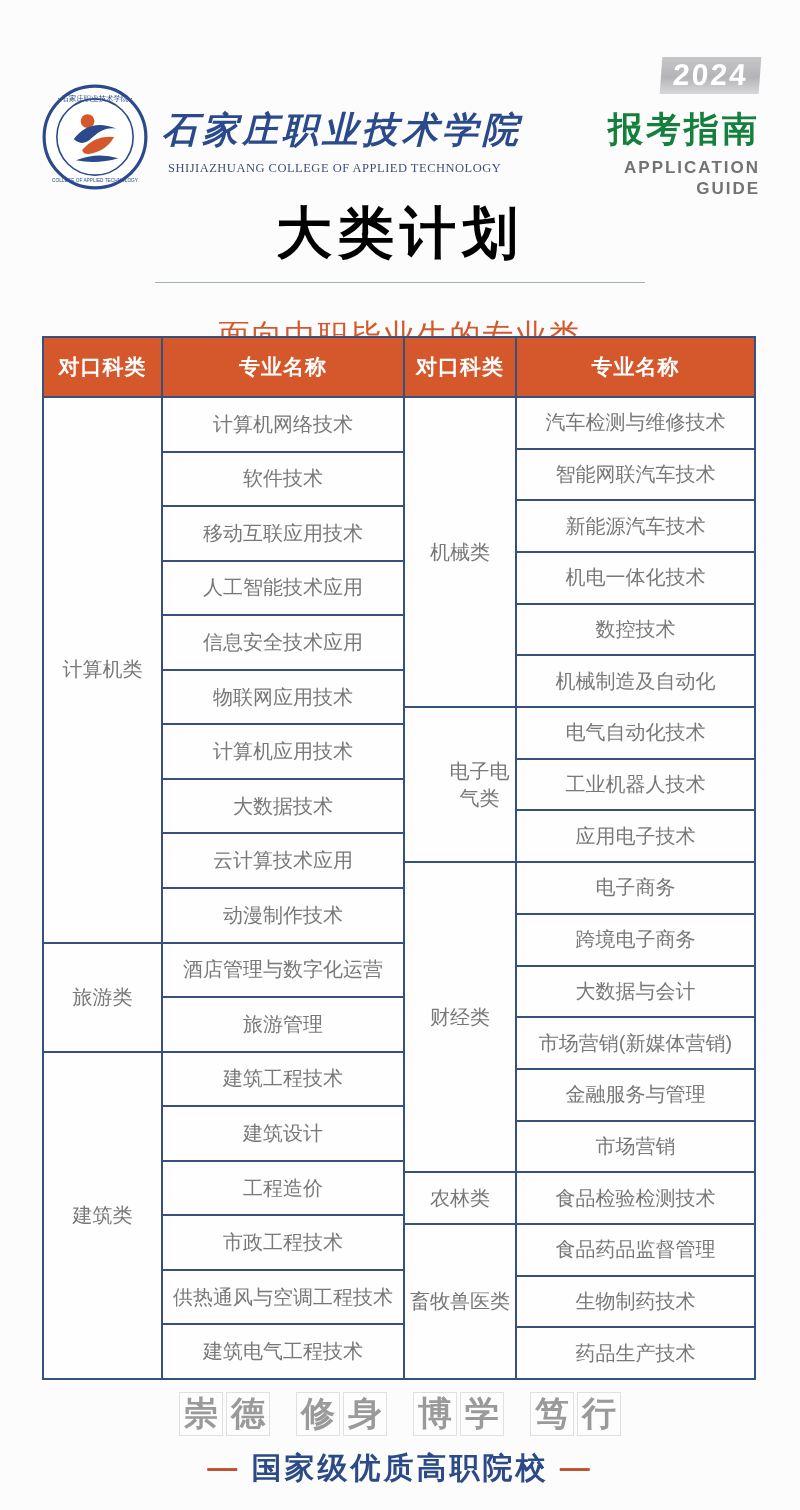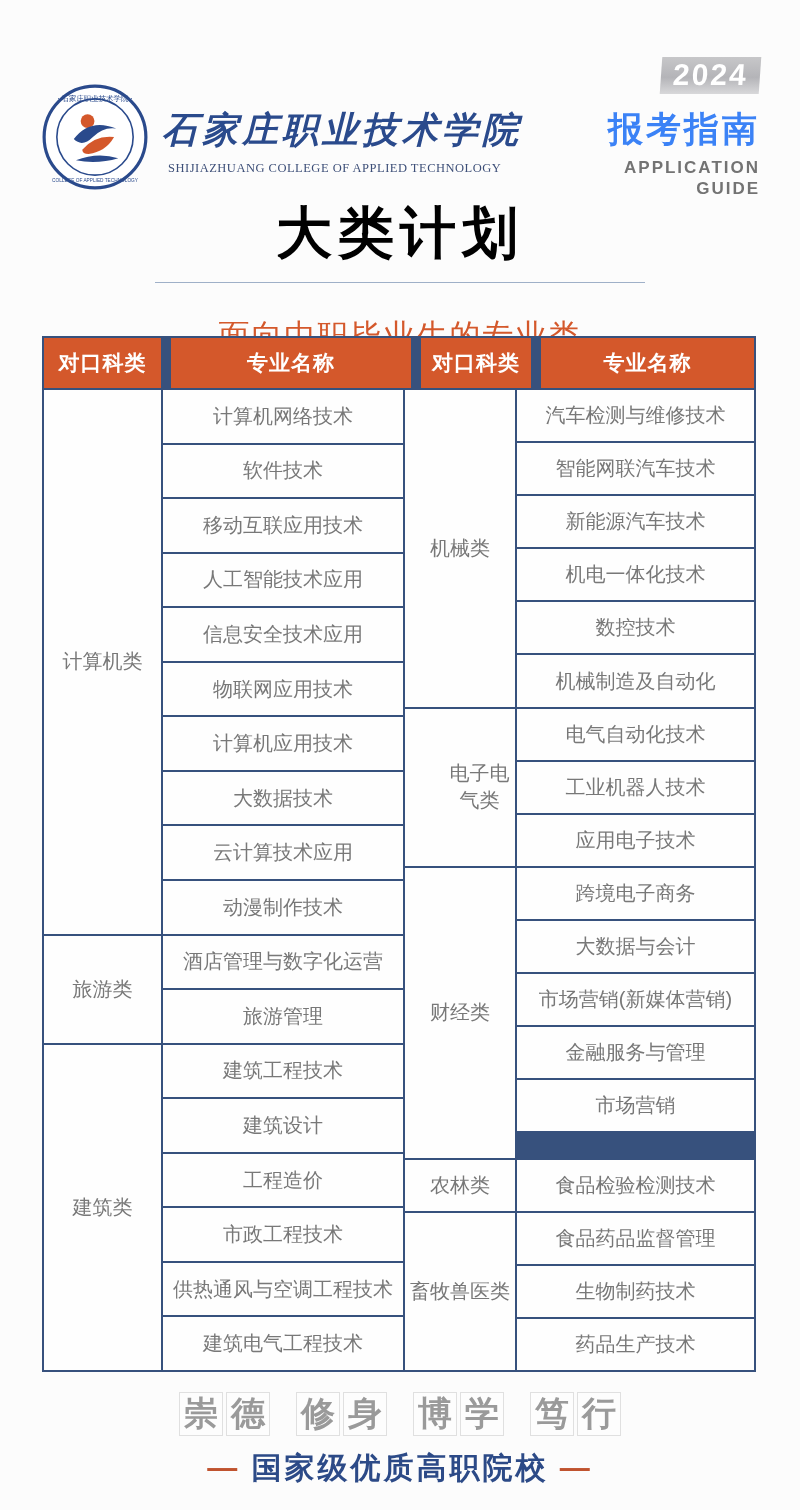--- a/index.html
+++ b/index.html
@@ -38,21 +38,21 @@
   .header-right {
     margin-left:auto; text-align:right; margin-top:-8px;
   }
   .year-badge {
     display:inline-block;
     background:linear-gradient(180deg,#c7c7c9 0%,#b4b4b8 55%,#d8d8da 100%);
     color:#fff; font-weight:bold; font-size:30px; letter-spacing:2px;
     padding:1px 12px 2px 12px; transform:skewX(-4deg);
   }
   .guide-zh {
-    font-size:35px; font-weight:bold; color:#3b82f6;
+    font-size:35px; font-weight:bold; color:#15803d;
     letter-spacing:3px; margin-top:12px; white-space:nowrap;
   }
   .guide-en {
     font-size:17px; font-weight:bold; color:#737373;
     letter-spacing:2px; line-height:1.25; margin-top:4px;
   }
 
   
   .title-block { position:absolute; top:196px; left:0; width:800px; text-align:center; }
   .page-title {
@@ -66,21 +66,21 @@
   }
 
   
   .table-wrap {
     position:absolute; top:336px; left:42px; width:714px;
     border:2px solid #37517d; box-sizing:border-box;
   }
   .thead {
     display:grid;
     grid-template-columns:117px 240px 110px 1fr;
-    gap:10px; background:#37517d; height:50px;
+    gap:2px; background:#37517d; height:58px;
   }
   .hcell {
     background:#d4582b; color:#fff; font-weight:bold; font-size:21px;
     display:flex; align-items:center; justify-content:center; letter-spacing:1px;
   }
   .tbody { display:flex; border-top:2px solid #37517d; }
   .half {
     display:grid; gap:2px; background:#37517d;
     height:980px; box-sizing:border-box;
   }
@@ -183,20 +183,21 @@
         <div class="cell major">智能网联汽车技术</div>
         <div class="cell major">新能源汽车技术</div>
         <div class="cell major">机电一体化技术</div>
         <div class="cell major">数控技术</div>
         <div class="cell major">机械制造及自动化</div>
         <div class="cell cat" style="grid-row: span 3; padding-left: 43px;">电子电气类</div>
         <div class="cell major">电气自动化技术</div>
         <div class="cell major">工业机器人技术</div>
         <div class="cell major">应用电子技术</div>
         <div class="cell cat" style="grid-row: span 6;">财经类</div>
+        <div class="cell major">电子商务</div>
         <div class="cell major">跨境电子商务</div>
         <div class="cell major">大数据与会计</div>
         <div class="cell major">市场营销(新媒体营销)</div>
         <div class="cell major">金融服务与管理</div>
         <div class="cell major">市场营销</div>
         <div class="cell cat" style="grid-row: span 1;">农林类</div>
         <div class="cell major">食品检验检测技术</div>
         <div class="cell cat" style="grid-row: span 3;">畜牧兽医类</div>
         <div class="cell major">食品药品监督管理</div>
         <div class="cell major">生物制药技术</div>

